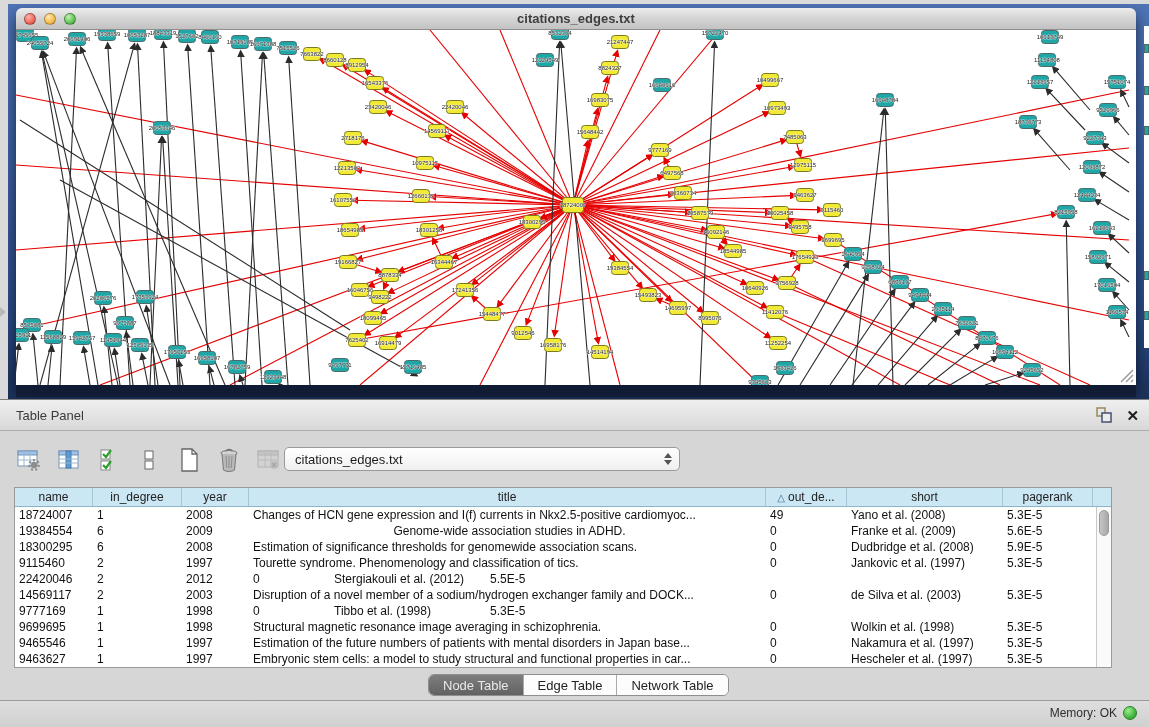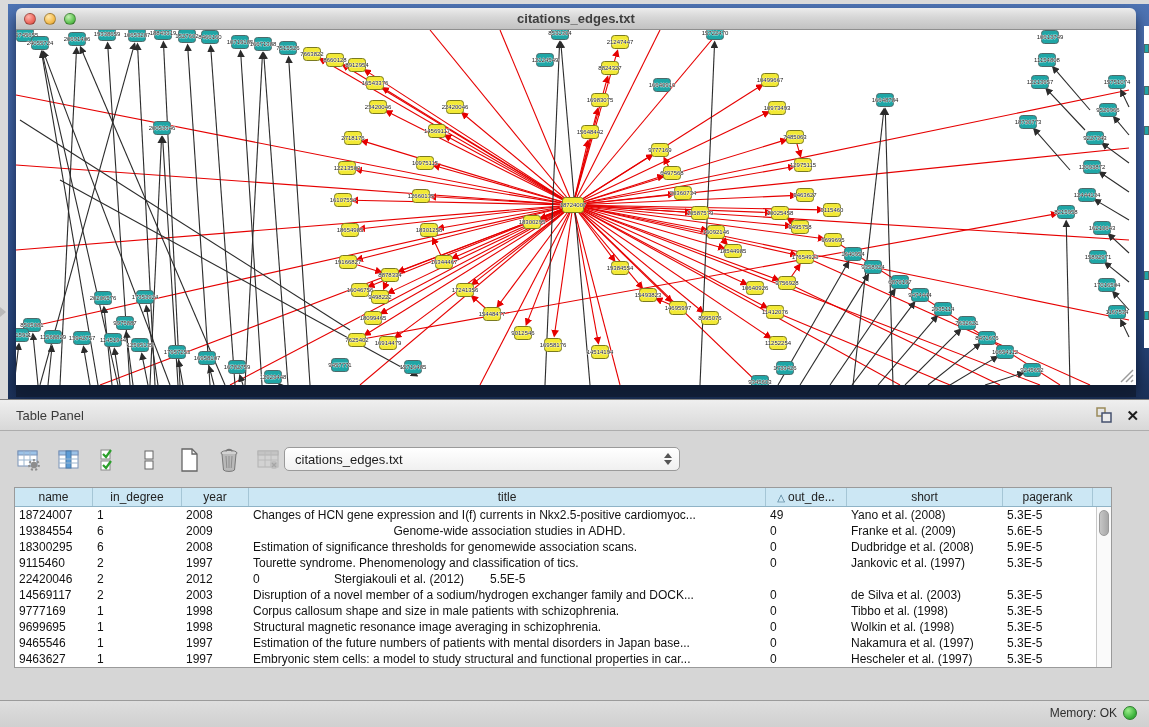--- a/index.html
+++ b/index.html
@@ -659,21 +659,20 @@
             <div class="td" style="width: 67px;">2003</div>
             <div class="td" style="width: 517px;">Disruption of a novel member of a sodium/hydrogen exchanger family and DOCK...</div>
             <div class="td" style="width: 81px;">0</div>
             <div class="td" style="width: 156px;">de Silva et al. (2003)</div>
             <div class="td" style="width: 90px;">5.3E-5</div>
           </div>
           <div class="tr">
             <div class="td" style="width: 78px;">9777169</div>
             <div class="td" style="width: 89px;">1</div>
             <div class="td" style="width: 67px;">1998</div>
-            <div class="td" style="width: 517px;">Corpus callosum shape and size in male patients with schizophrenia.</div>
             <div class="td" style="width: 81px;">0</div>
             <div class="td" style="width: 156px;">Tibbo et al. (1998)</div>
             <div class="td" style="width: 90px;">5.3E-5</div>
           </div>
           <div class="tr">
             <div class="td" style="width: 78px;">9699695</div>
             <div class="td" style="width: 89px;">1</div>
             <div class="td" style="width: 67px;">1998</div>
             <div class="td" style="width: 517px;">Structural magnetic resonance image averaging in schizophrenia.</div>
             <div class="td" style="width: 81px;">0</div>
@@ -697,20 +696,25 @@
             <div class="td" style="width: 81px;">0</div>
             <div class="td" style="width: 156px;">Hescheler et al. (1997)</div>
             <div class="td" style="width: 90px;">5.3E-5</div>
           </div>
         </div>
       <div class="vscroll">
         <div class="vthumb"></div>
       </div>
     </div>
 
+    <div class="tabs" id="tabs">
+        <div class="tab active">Node Table</div>
+        <div class="tab">Edge Table</div>
+        <div class="tab">Network Table</div>
+      </div>
   </div>
 
   <div class="status-bar">
     <div class="status-right">
       <span class="mem-label">Memory: OK</span>
       <span class="mem-dot"></span>
     </div>
   </div>
 
 </div>

